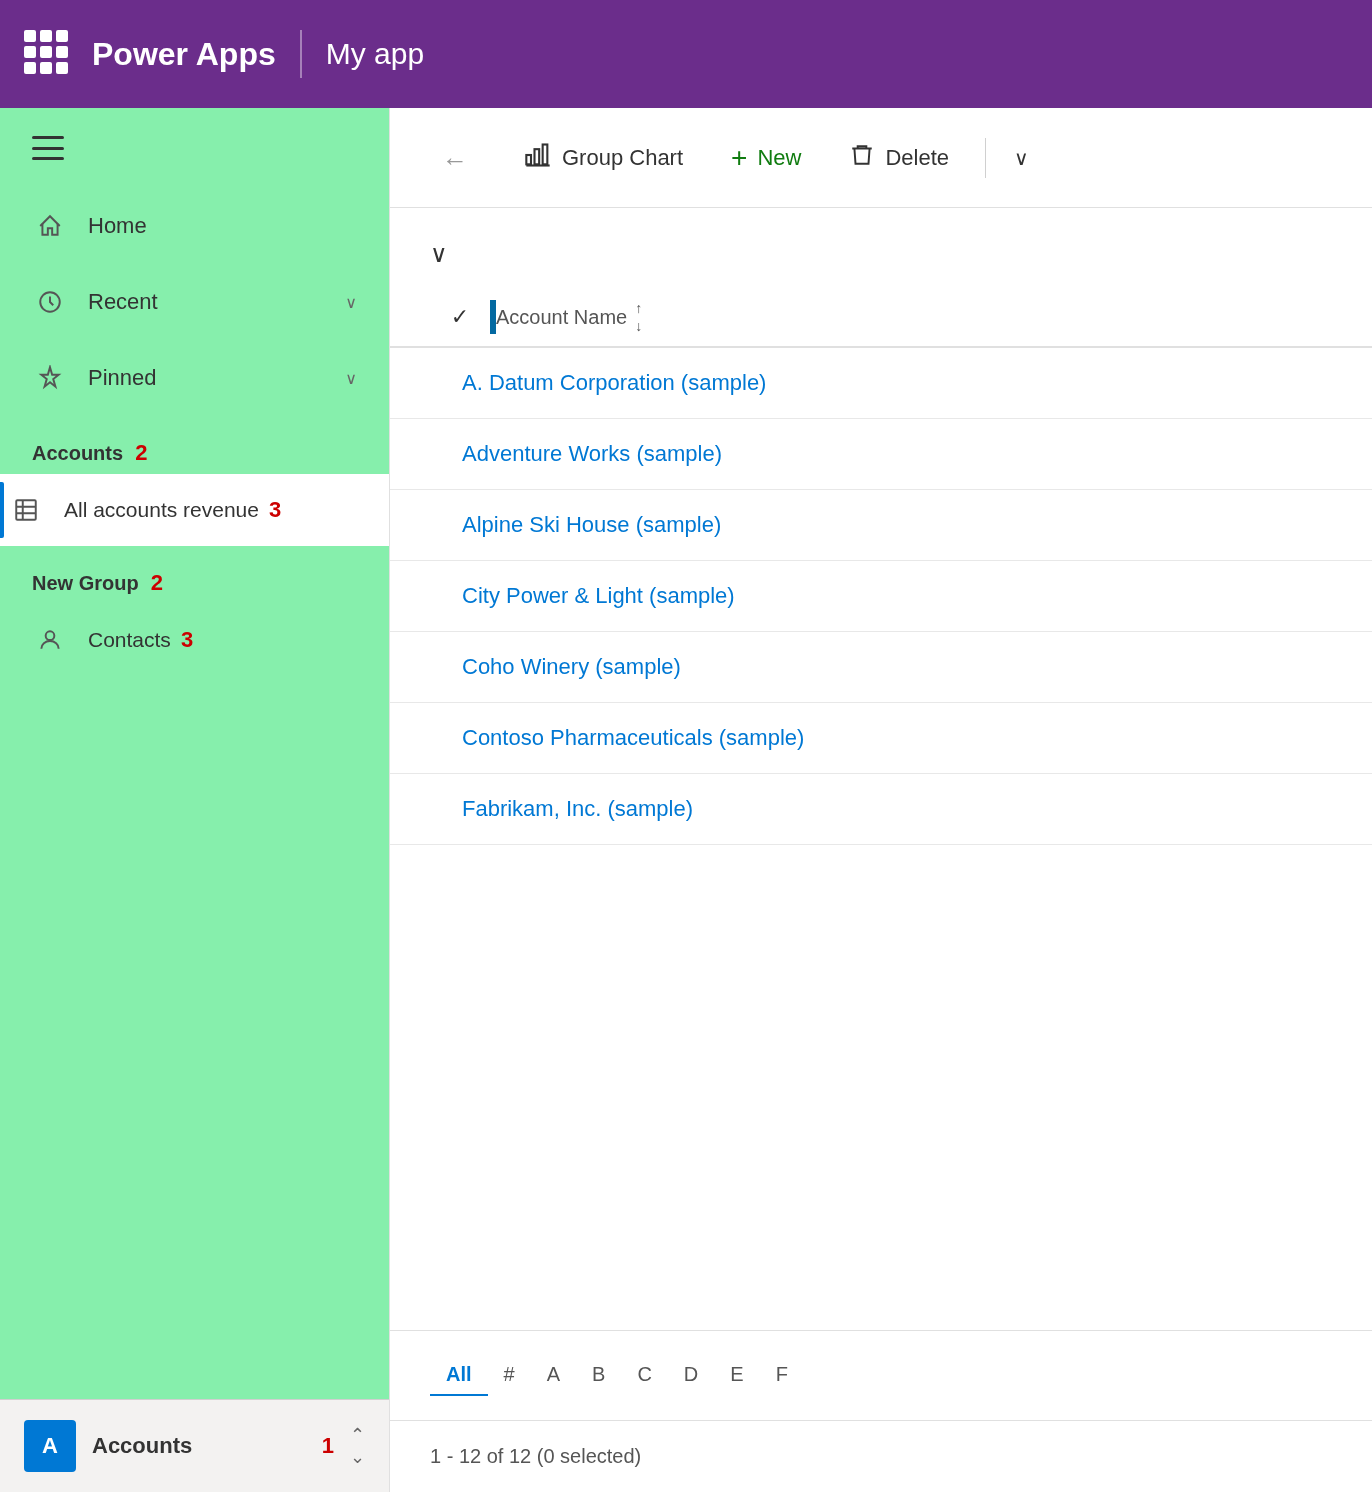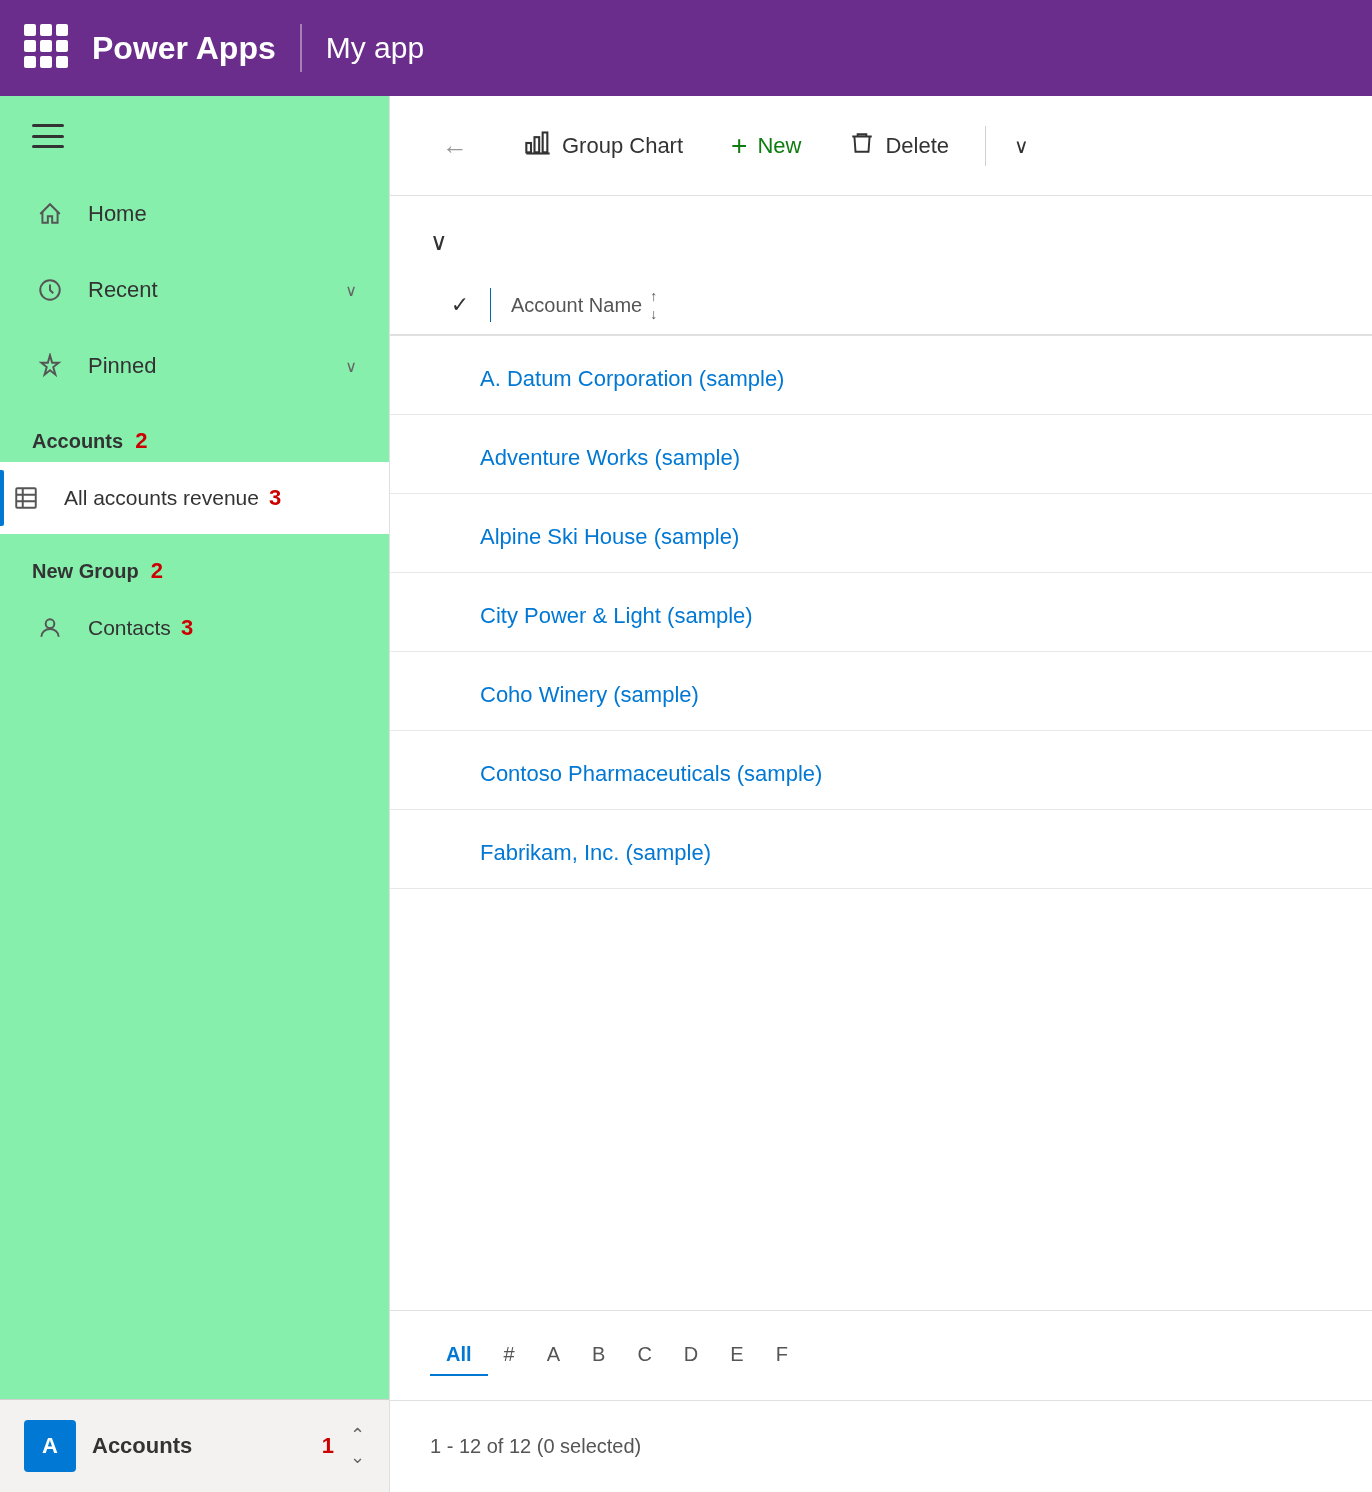--- a/index.html
+++ b/index.html
@@ -1,21 +1,21 @@
 <!DOCTYPE html>
 <html><head>
   <meta charset="utf-8">
   <style>
     * { box-sizing: border-box; margin: 0; padding: 0; }
     body { font-family: 'Segoe UI', sans-serif; width: 1372px; height: 1492px; overflow: hidden; display: flex; flex-direction: column; }
 
     
     .topbar {
       background: #6b2d8b;
-      height: 96px;
+      height: 108px;
       display: flex;
       align-items: center;
       padding: 0 24px;
       flex-shrink: 0;
     }
     .topbar-grid {
       width: 48px;
       height: 48px;
       display: grid;
       grid-template-columns: repeat(3, 12px);
@@ -271,37 +271,35 @@
       font-size: 22px;
       color: #333;
       cursor: pointer;
     }
     .list-col-header {
       display: flex;
       align-items: center;
       gap: 8px;
       font-size: 20px;
       color: #555;
-      border-left: 1px solid #0369a1;
-      padding-left: 20px;
+      border-left: 6px solid #0369a1;
     }
     .sort-icons { display: flex; flex-direction: column; gap: 2px; }
     .sort-icon { font-size: 14px; color: #555; cursor: pointer; }
 
     .accounts-list {
       flex: 1;
       overflow-y: auto;
     }
     .account-row {
       display: flex;
       align-items: center;
-      padding: 22px 40px 22px 90px;
+      padding: 22px 40px 22px 72px;
       border-bottom: 1px solid #e8e8e8;
       cursor: pointer;
-      margin-top: 8px;
     }
     .account-name {
       font-size: 22px;
       color: #0078d4;
     }
 
     
     .pagination-bar {
       border-top: 1px solid #e0e0e0;
       padding: 8px 40px;
@@ -321,21 +319,21 @@
     .page-letter.active {
       color: #0078d4;
       border-bottom: 2px solid #0078d4;
       font-weight: 600;
     }
 
     
     .status-bar {
       border-top: 1px solid #e0e0e0;
       padding: 12px 40px;
-      height: 92px;
+      height: 72px;
       display: flex;
       align-items: center;
       flex-shrink: 0;
       background: white;
     }
     .status-text {
       font-size: 20px;
       color: #555;
     }
   </style>

